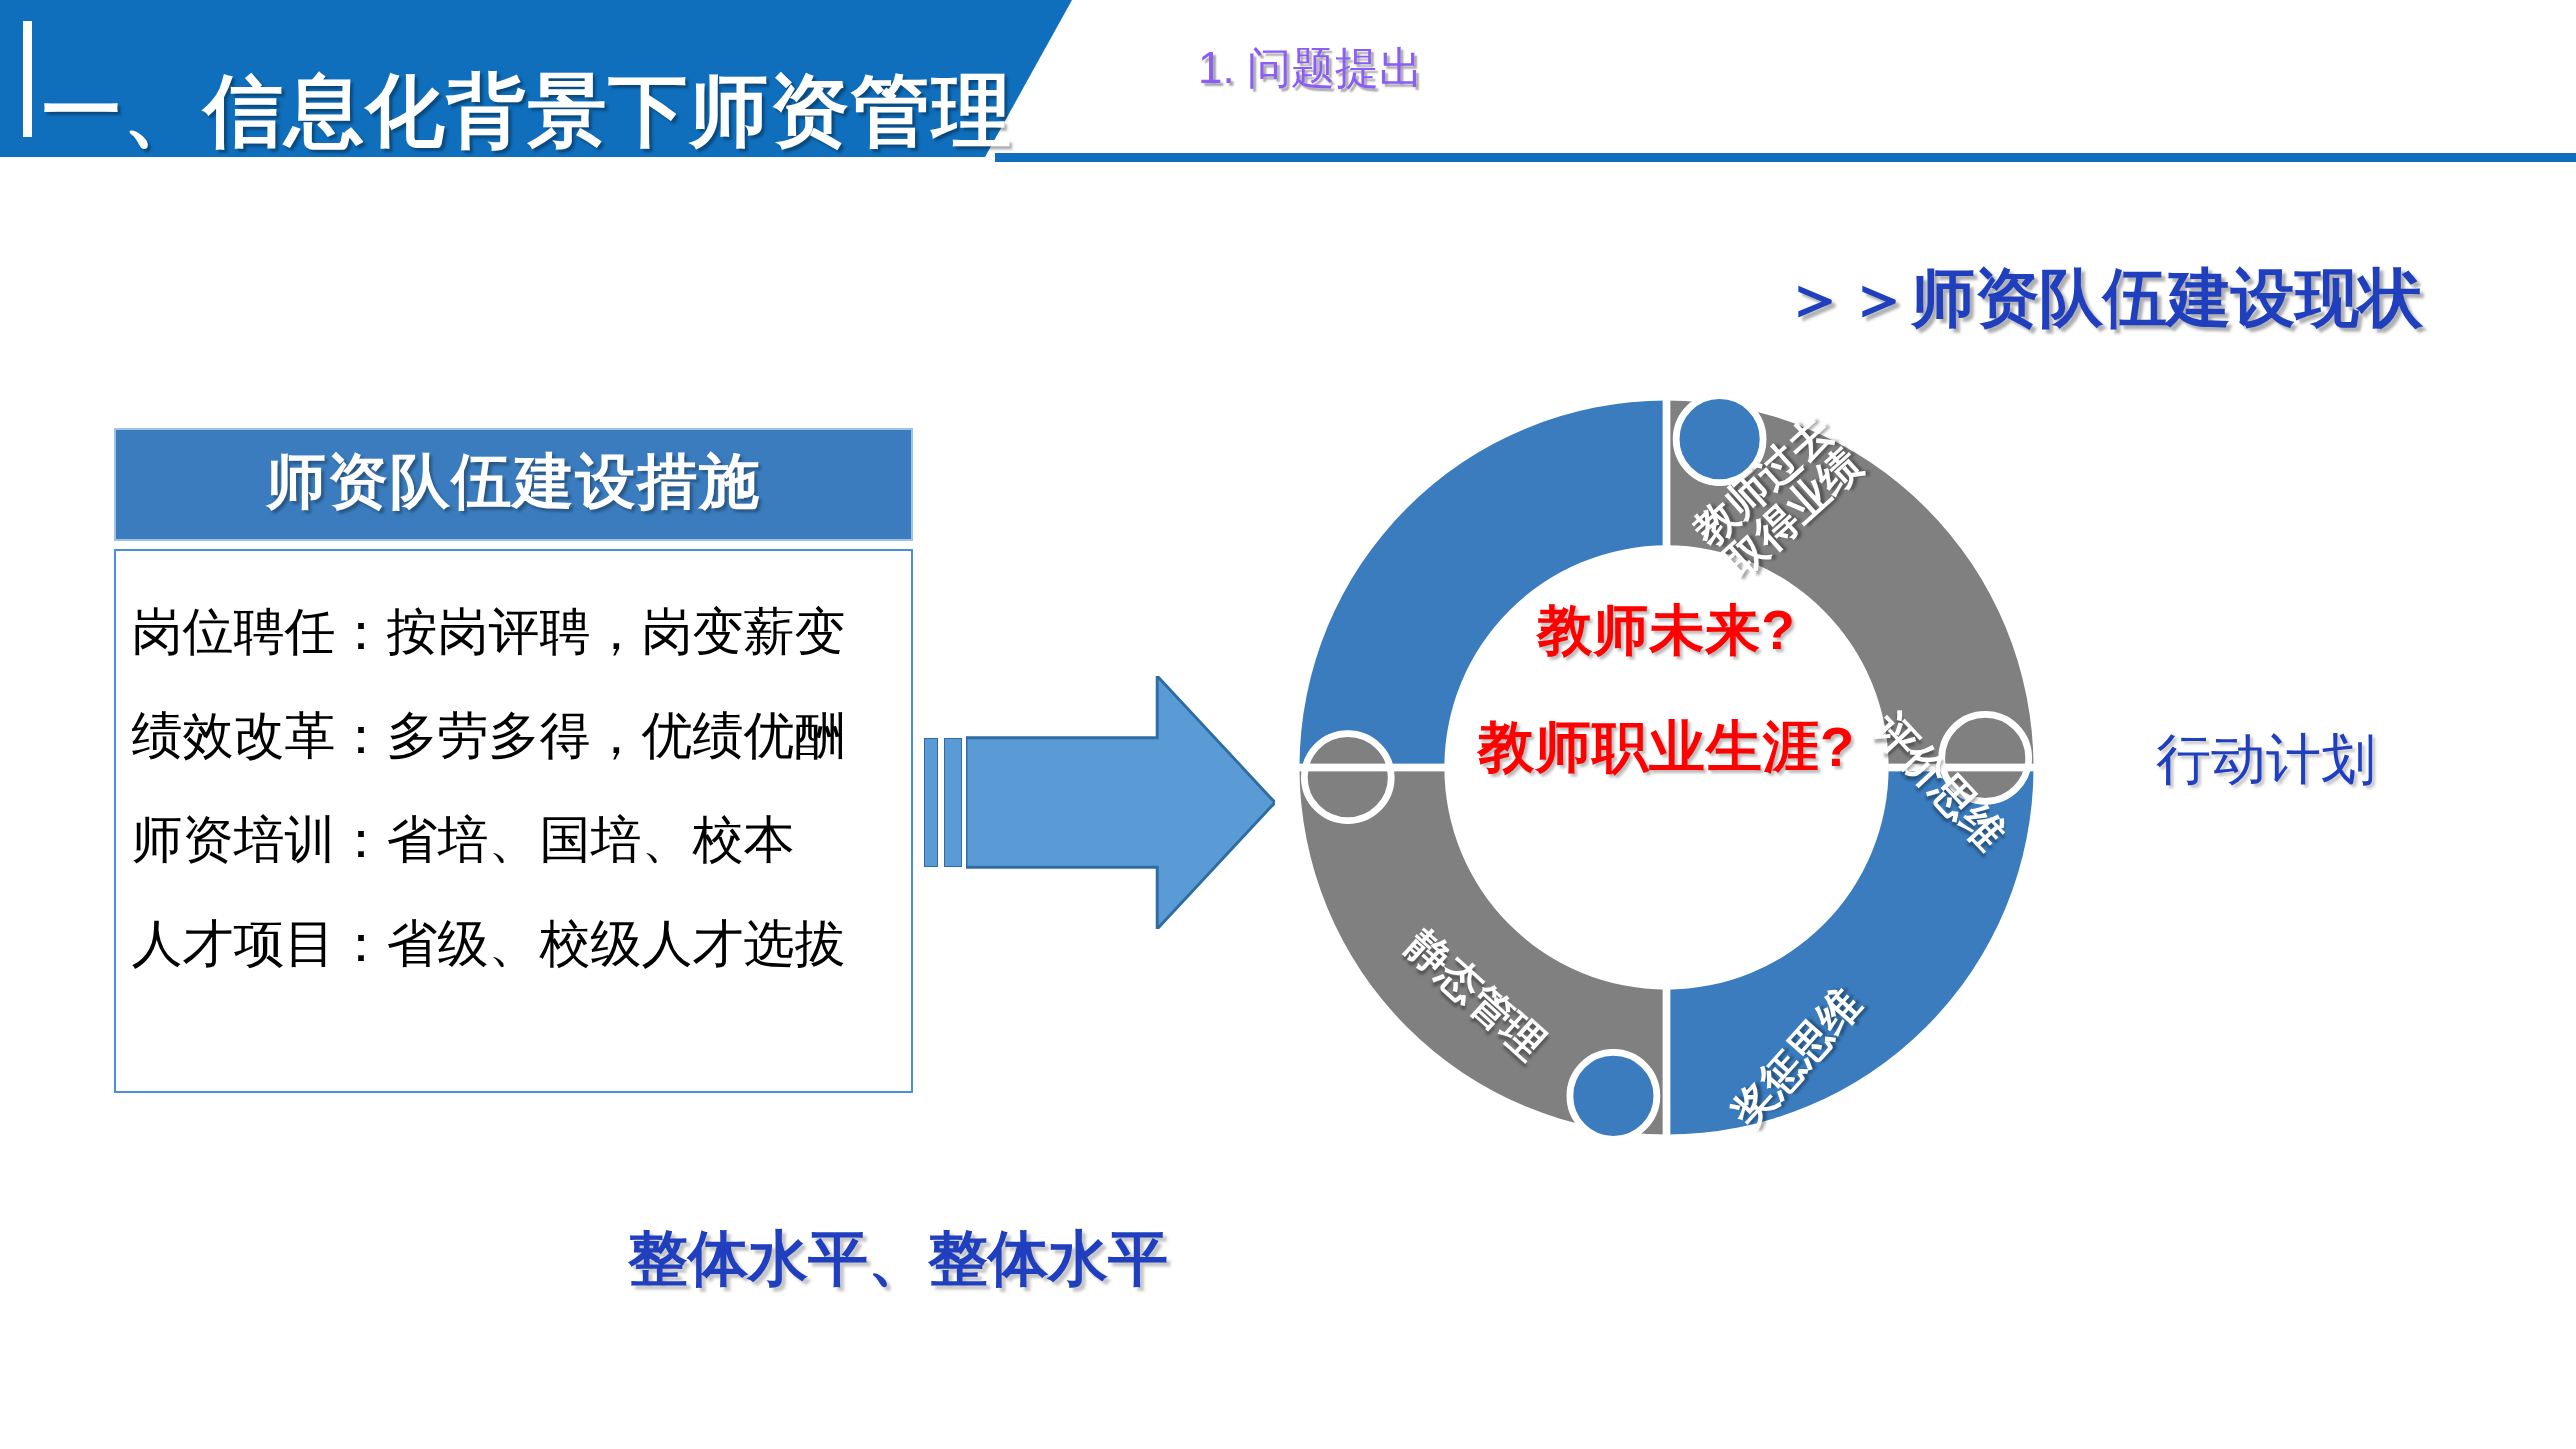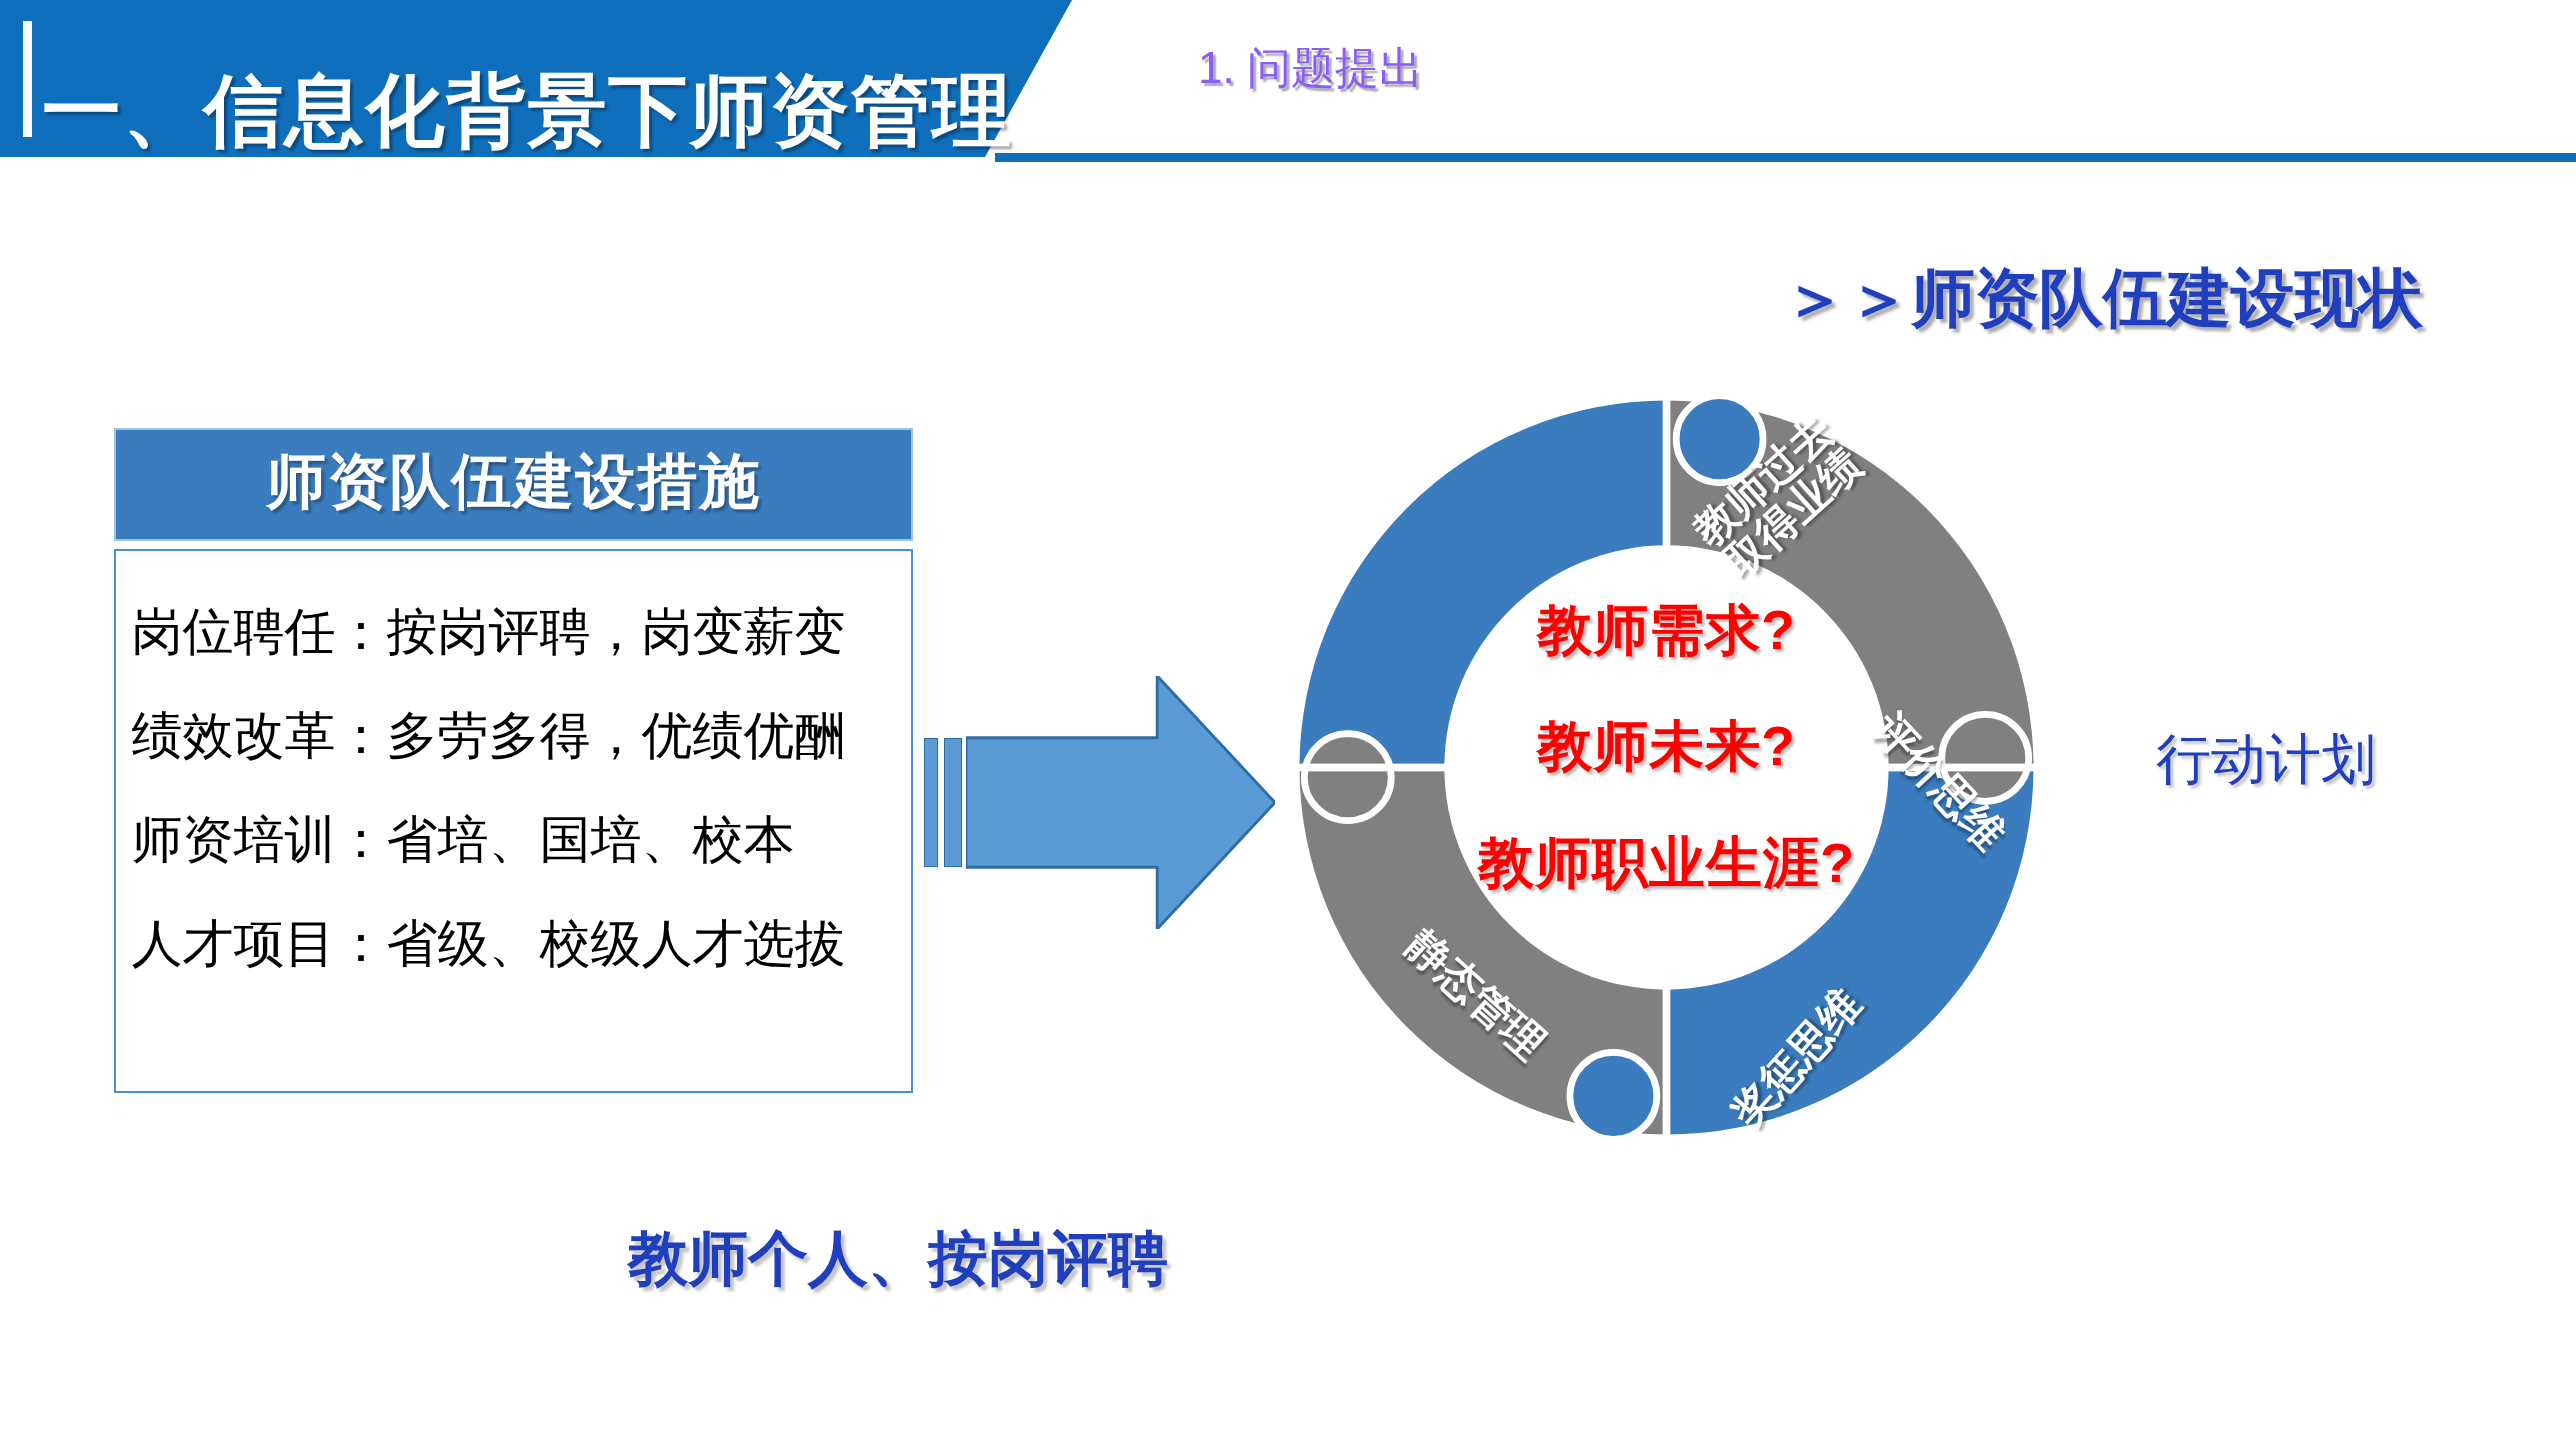--- a/index.html
+++ b/index.html
@@ -202,26 +202,25 @@
     <div class="ring-label" id="ring-label-past">
       <div>教师过去</div>
       <div>取得业绩</div>
     </div>
     <div class="ring-label" id="ring-label-eval">评价思维</div>
     <div class="ring-label" id="ring-label-reward">奖惩思维</div>
     <div class="ring-label" id="ring-label-static">静态管理</div>
 
     
     <div id="center-questions">
-      <div class="center-question">教师需求?</div>
       <div class="center-question">教师未来?</div>
       <div class="center-question">教师职业生涯?</div>
     </div>
   </div>
 
   <div id="plan-note">
     <div>行动计划</div>
   </div>
 
-  <div id="level-note">教师个人、按岗评聘</div>
+  <div id="level-note">整体水平、整体水平</div>
 
 </div>
 
 
 </body></html>

